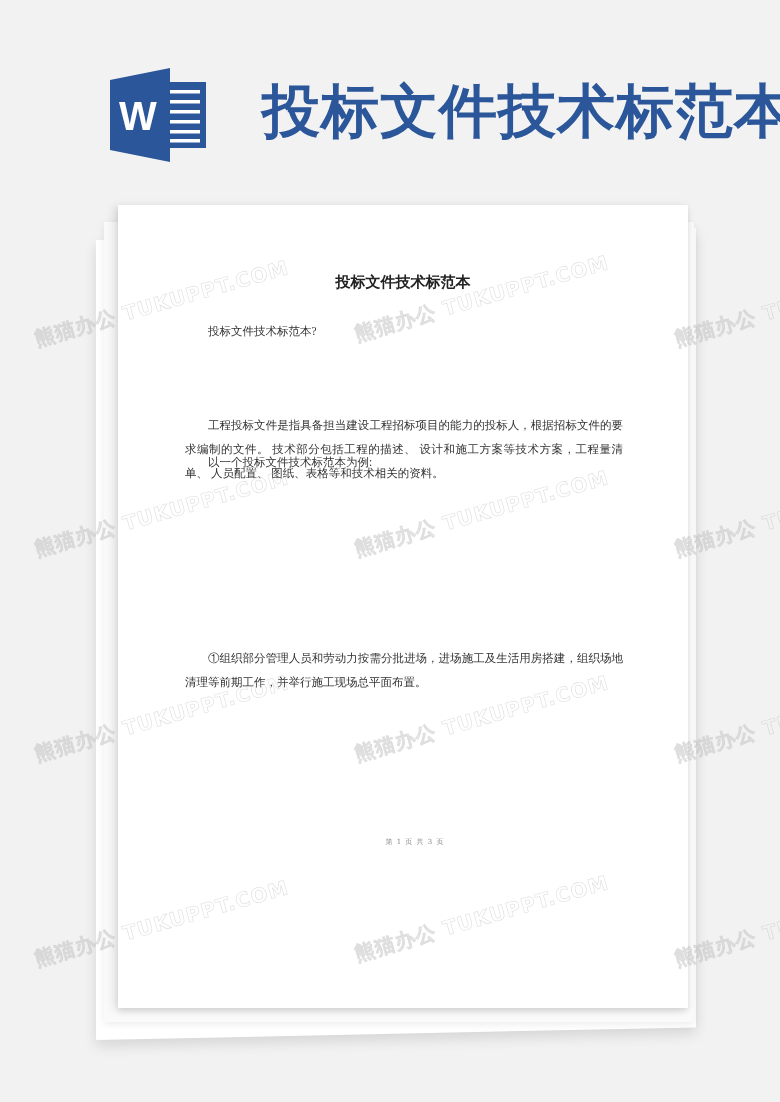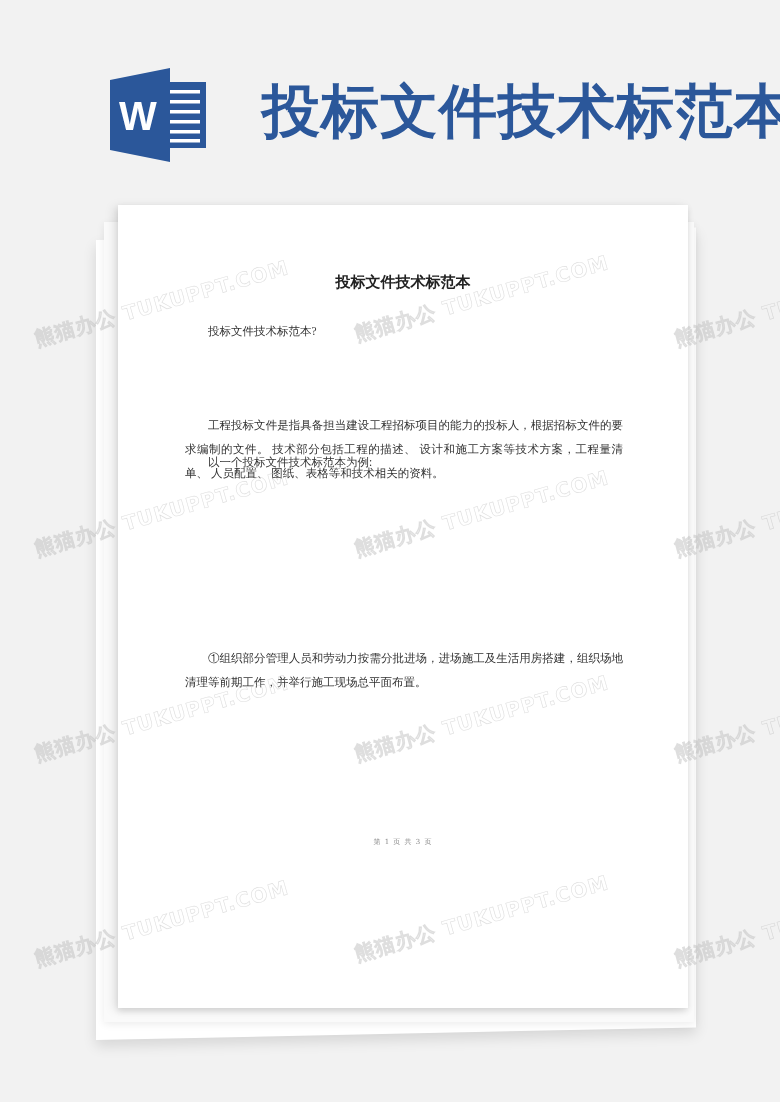--- a/index.html
+++ b/index.html
@@ -36,21 +36,21 @@
     font-size: 15px; color: #222; font-weight: bold;
   }
   .para {
     position: absolute; left: 67px; width: 438px;
     font-size: 11.5px; color: #333; line-height: 24px;
     text-indent: 23px; text-align: justify; font-family: Liberation Serif, serif;
   }
   .page-num {
     position: absolute; left: 0; top: 632px; width: 100%; text-align: center;
     font-family: "DejaVu Serif", "Liberation Serif", serif;
-    font-size: 7px; color: #888; letter-spacing: 1px;
+    font-size: 7px; color: #888; letter-spacing: 1px; padding-left: 12px;
   }
   .watermark {
     position: absolute; font-size: 20px; font-weight: bold;
     color: rgba(200,200,200,0.35); transform: rotate(-16deg);
     white-space: nowrap; pointer-events: none; letter-spacing: 1px;
     -webkit-text-stroke: 0.6px rgba(190,190,190,0.5);
     color: transparent;
   }
 </style>
 </head>

